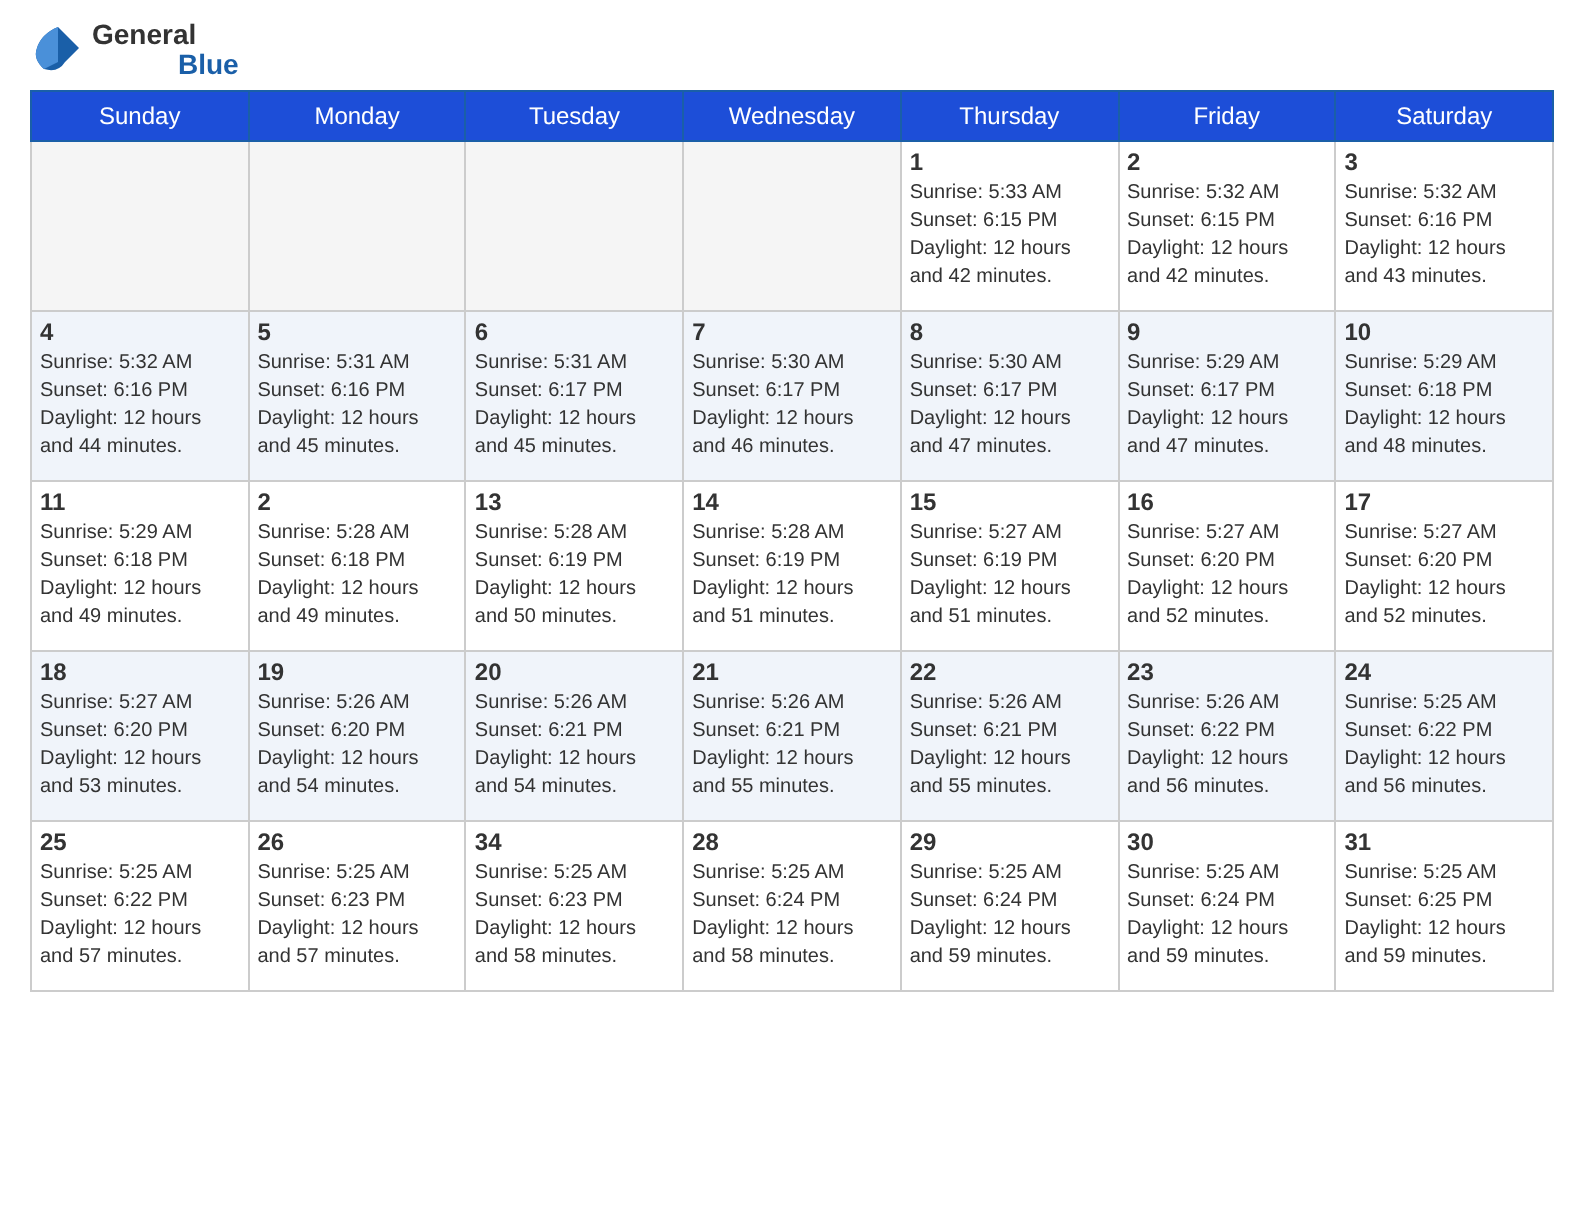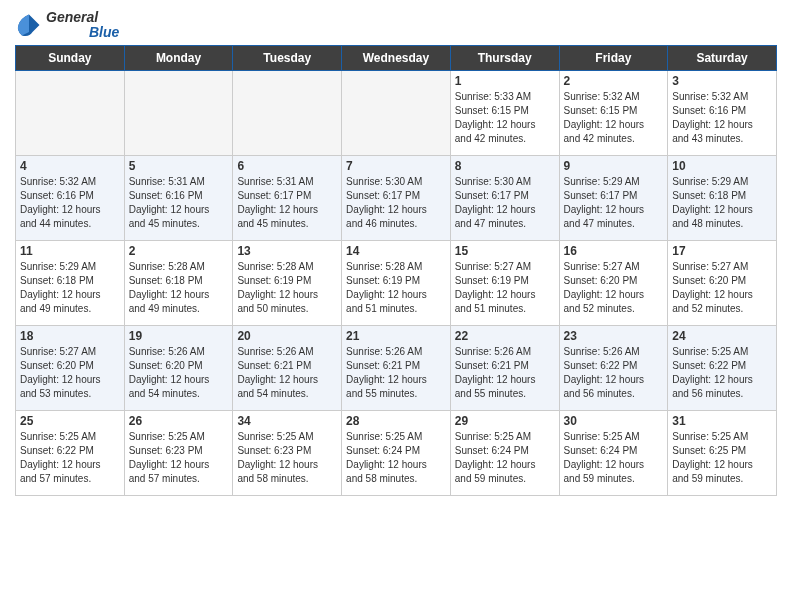--- a/index.html
+++ b/index.html
@@ -17,23 +17,22 @@
       background: #fff;
     }
     .header {
       display: flex;
       justify-content: space-between;
       align-items: flex-start;
       margin-bottom: 4px;
     }
     .logo {
       display: flex;
-      align-items: center;
+      align-items: flex-start;
       gap: 0px;
-      font-style: italic;
     }
     .logo-text {
       display: flex;
       flex-direction: column;
       line-height: 1.1;
     }
     .logo-general {
       font-size: 14px;
       font-weight: bold;
       color: #333;
@@ -60,25 +59,25 @@
     .location {
       font-size: 13px;
       color: #333;
     }
     .calendar {
       width: 100%;
       border-collapse: collapse;
       table-layout: fixed;
     }
     .calendar th {
-      background: #404040;
+      background: #1d4ed8;
       color: #fff;
       text-align: center;
       font-size: 12px;
-      font-weight: bold;
+      font-weight: normal;
       padding: 5px 14px;
       border: 1px solid #1a5fa8;
     }
     .calendar td {
       vertical-align: top;
       border: 1px solid #ccc;
       padding: 3px 4px;
       font-size: 9.5px;
       height: 85px;
       background: #fff;

